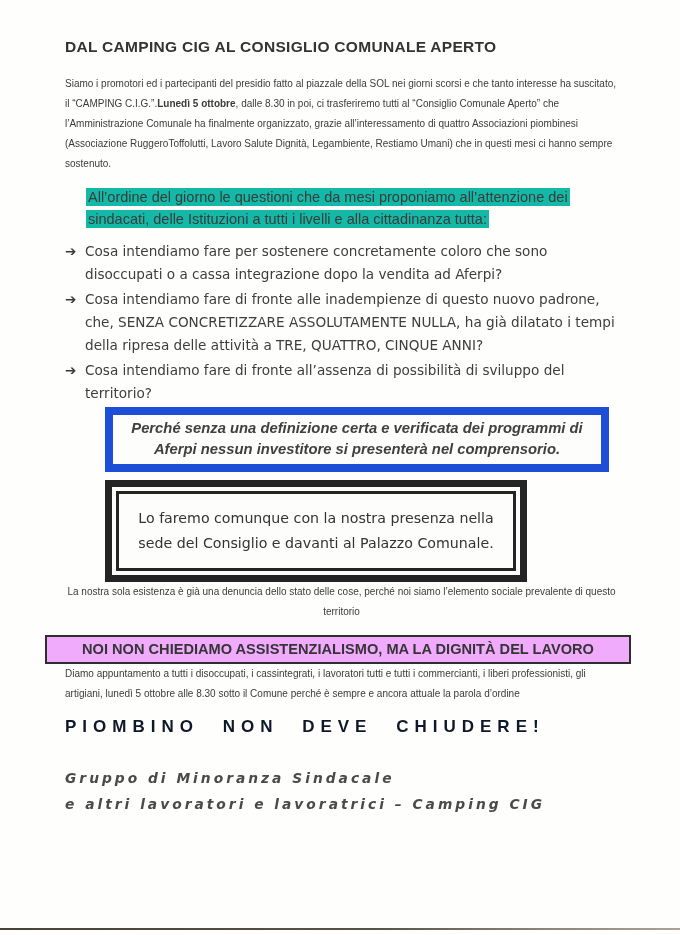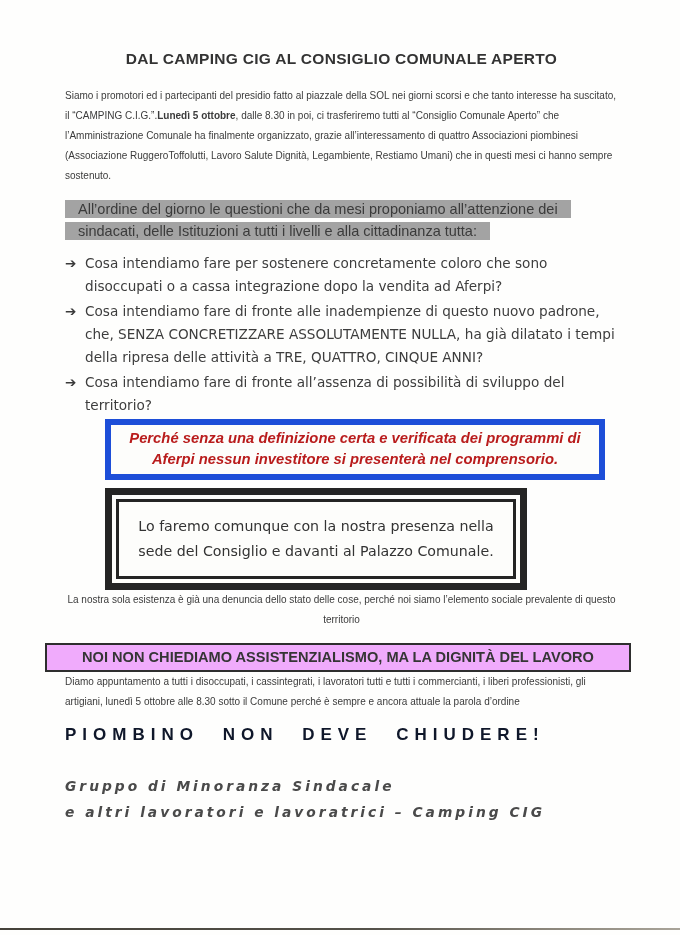--- a/index.html
+++ b/index.html
@@ -6,47 +6,48 @@
   body{
     width:680px;height:935px;
     background:#fefefd;
     font-family:"Liberation Sans",sans-serif;
     color:#3b3b3b;
     position:relative;
     overflow:hidden;
   }
   .page{padding:30px 62px 0 65px;}
   .title{
-    font-size:15.5px;font-weight:bold;text-align:center;
-    color:#333;letter-spacing:.3px;margin:20px 0 18px 0;
+    font-size:15.5px;font-weight:bold;
+    color:#333;letter-spacing:.3px;margin:8px 0 18px 0;
   }
   p.body{font-size:10px;line-height:20px;margin:0 0 13px 0;}
   .hl-wrap{margin:12px 0 8px 0;font-size:14.5px;line-height:21.5px;}
   .hl{
-    background:#a3a3a3;
-    padding:1px 13px;
+    background:#14b8a6;
+    padding:1px 2px;
     -webkit-box-decoration-break:clone;
     box-decoration-break:clone;
+    margin-left:21px;
   }
   .bullets{
     margin:10px 0 0 0;padding:0;list-style:none;
     font-family:"DejaVu Sans",sans-serif;
     font-size:13.6px;line-height:23px;color:#3d3d3d;
   }
   .bullet{display:flex;margin:0 0 2px 0;}
   .arrow{flex:0 0 20px;font-weight:bold;color:#3a3a3a;}
   .box1{
     margin:2px 0 0 40px;
     width:468px;
-    border:6px solid #1d4ed8;
+    border:8px solid #1d4ed8;
     padding:3px 10px 5px 10px;
     text-align:center;
     font-weight:bold;font-style:italic;
     font-size:14.8px;line-height:20.5px;
-    color:#b91c1c;
+    color:#404040;
     background:#fdfdfb;
   }
   .p-consiglio{margin-top:13px;}
   .box2{
     margin:8px 0 0 40px;
     width:400px;
     border:7px solid #242424;
     padding:4px;
     background:#fdfdfb;
   }

